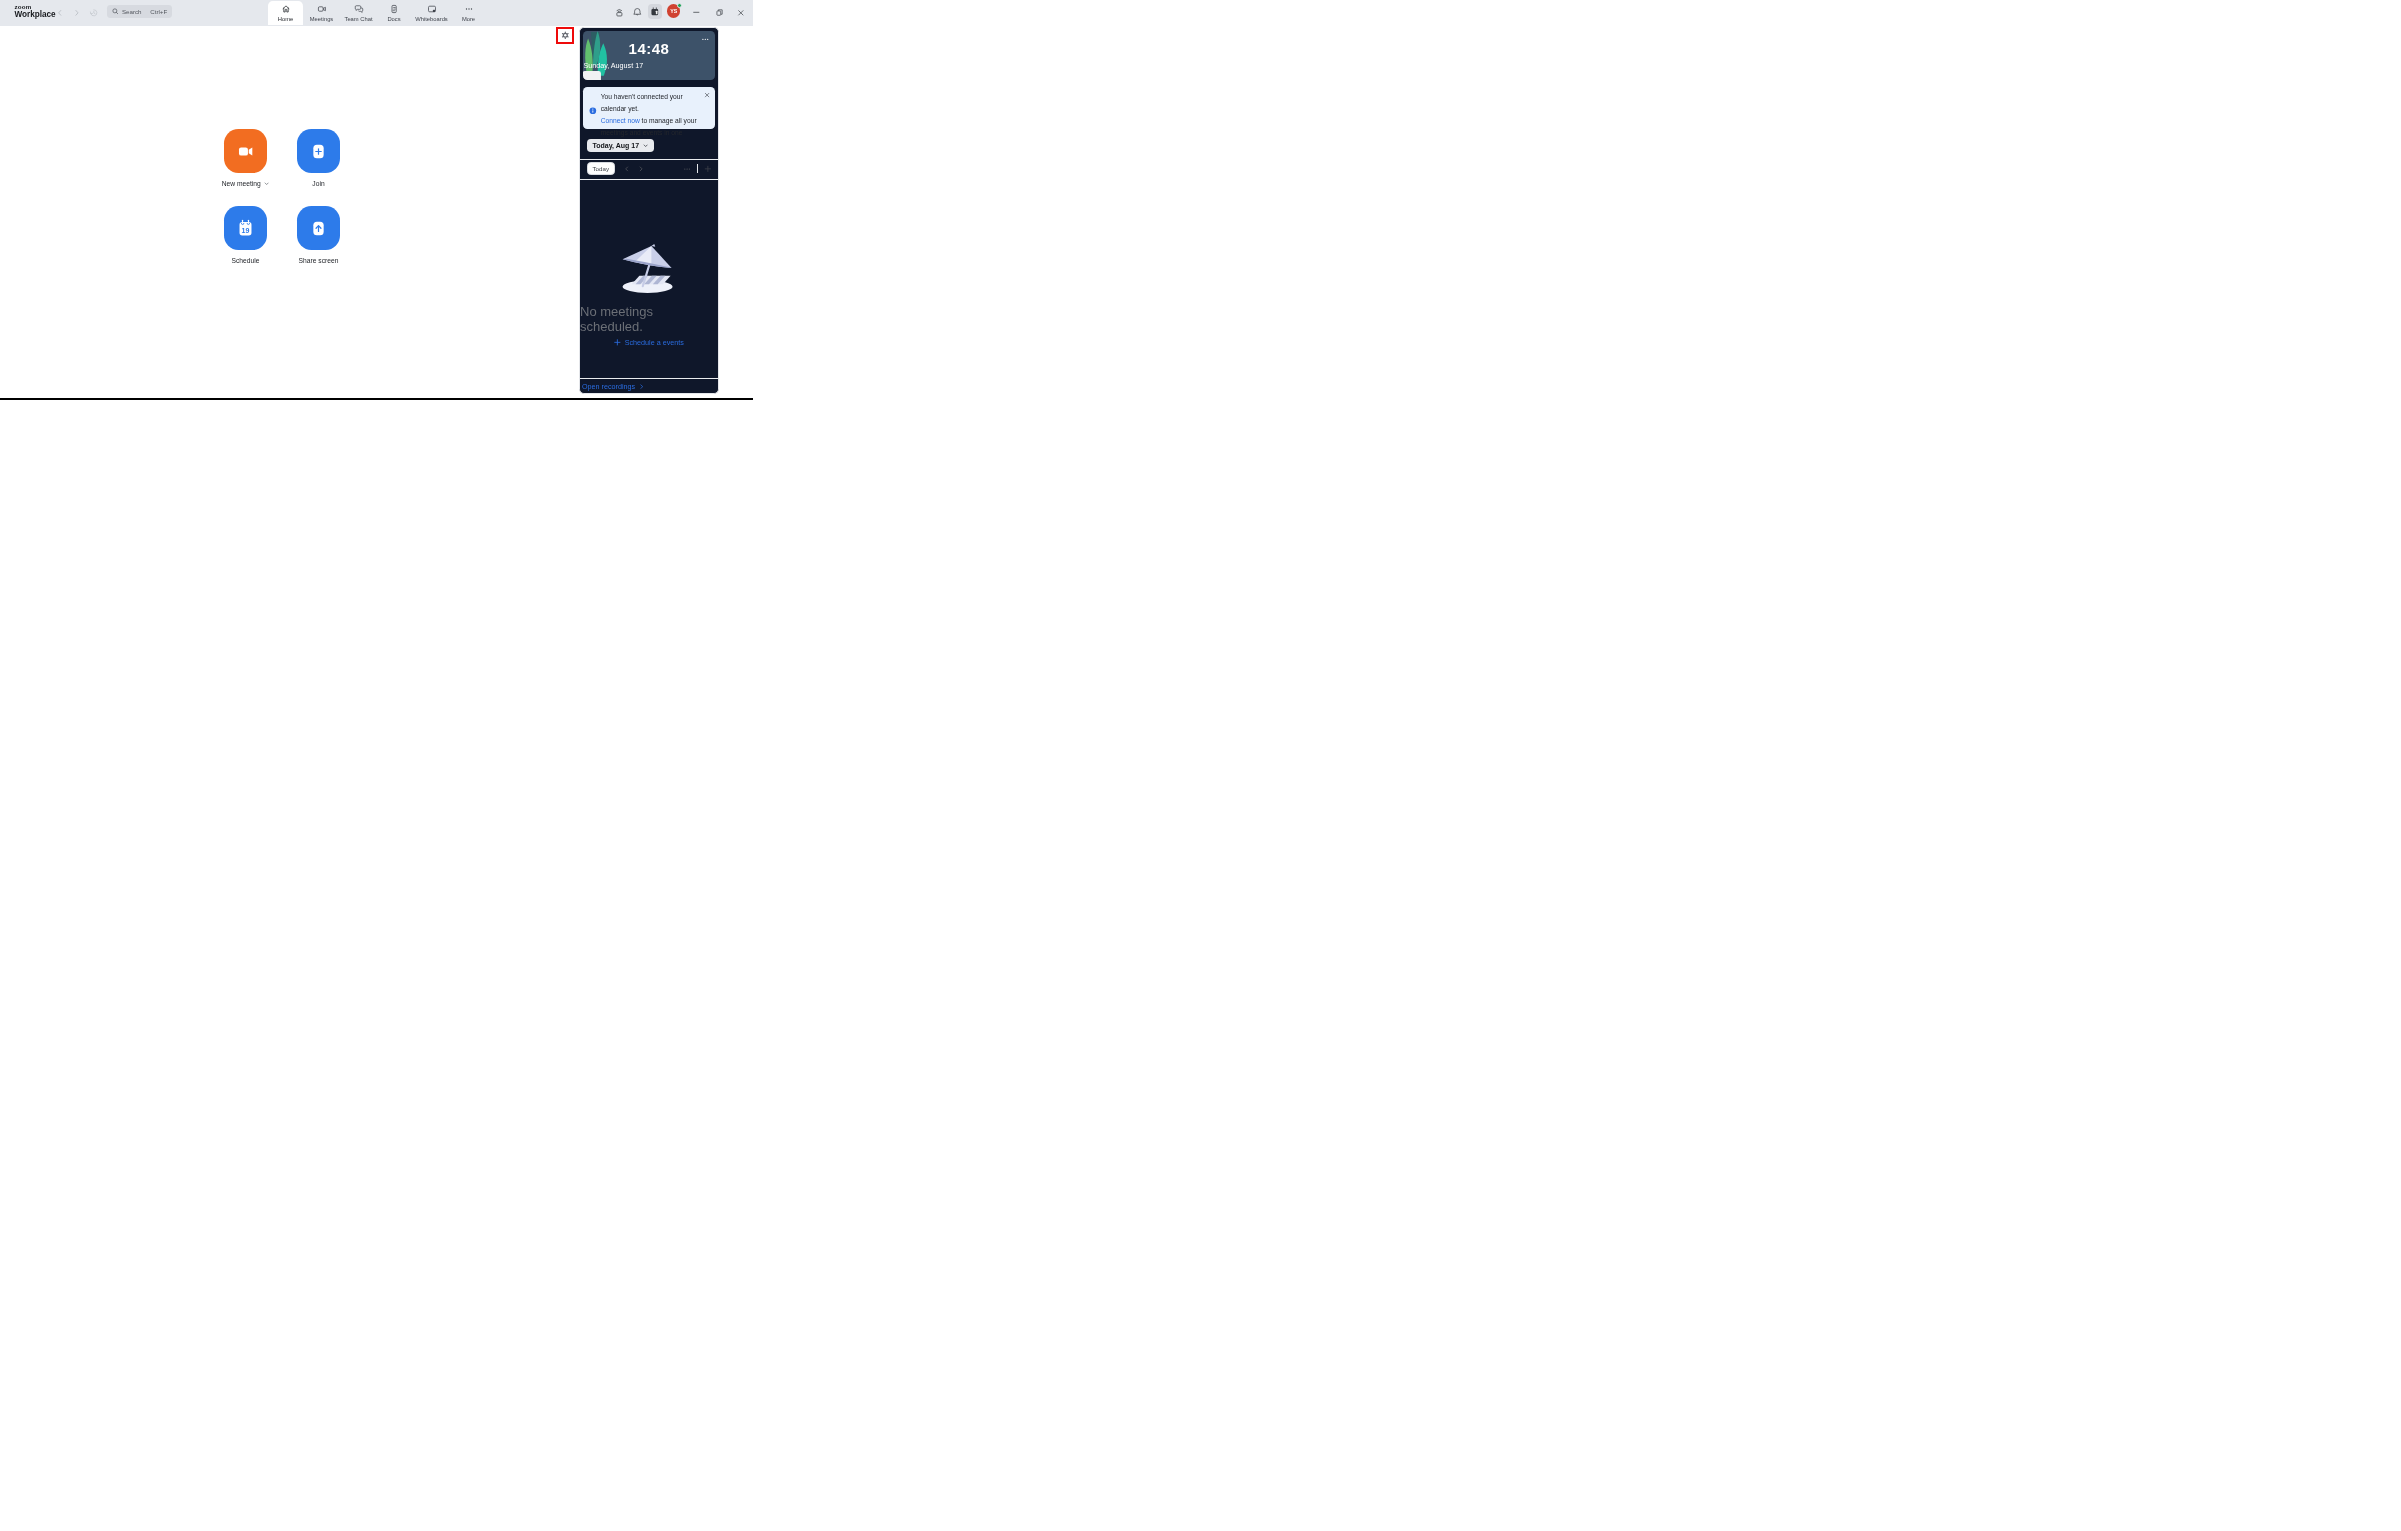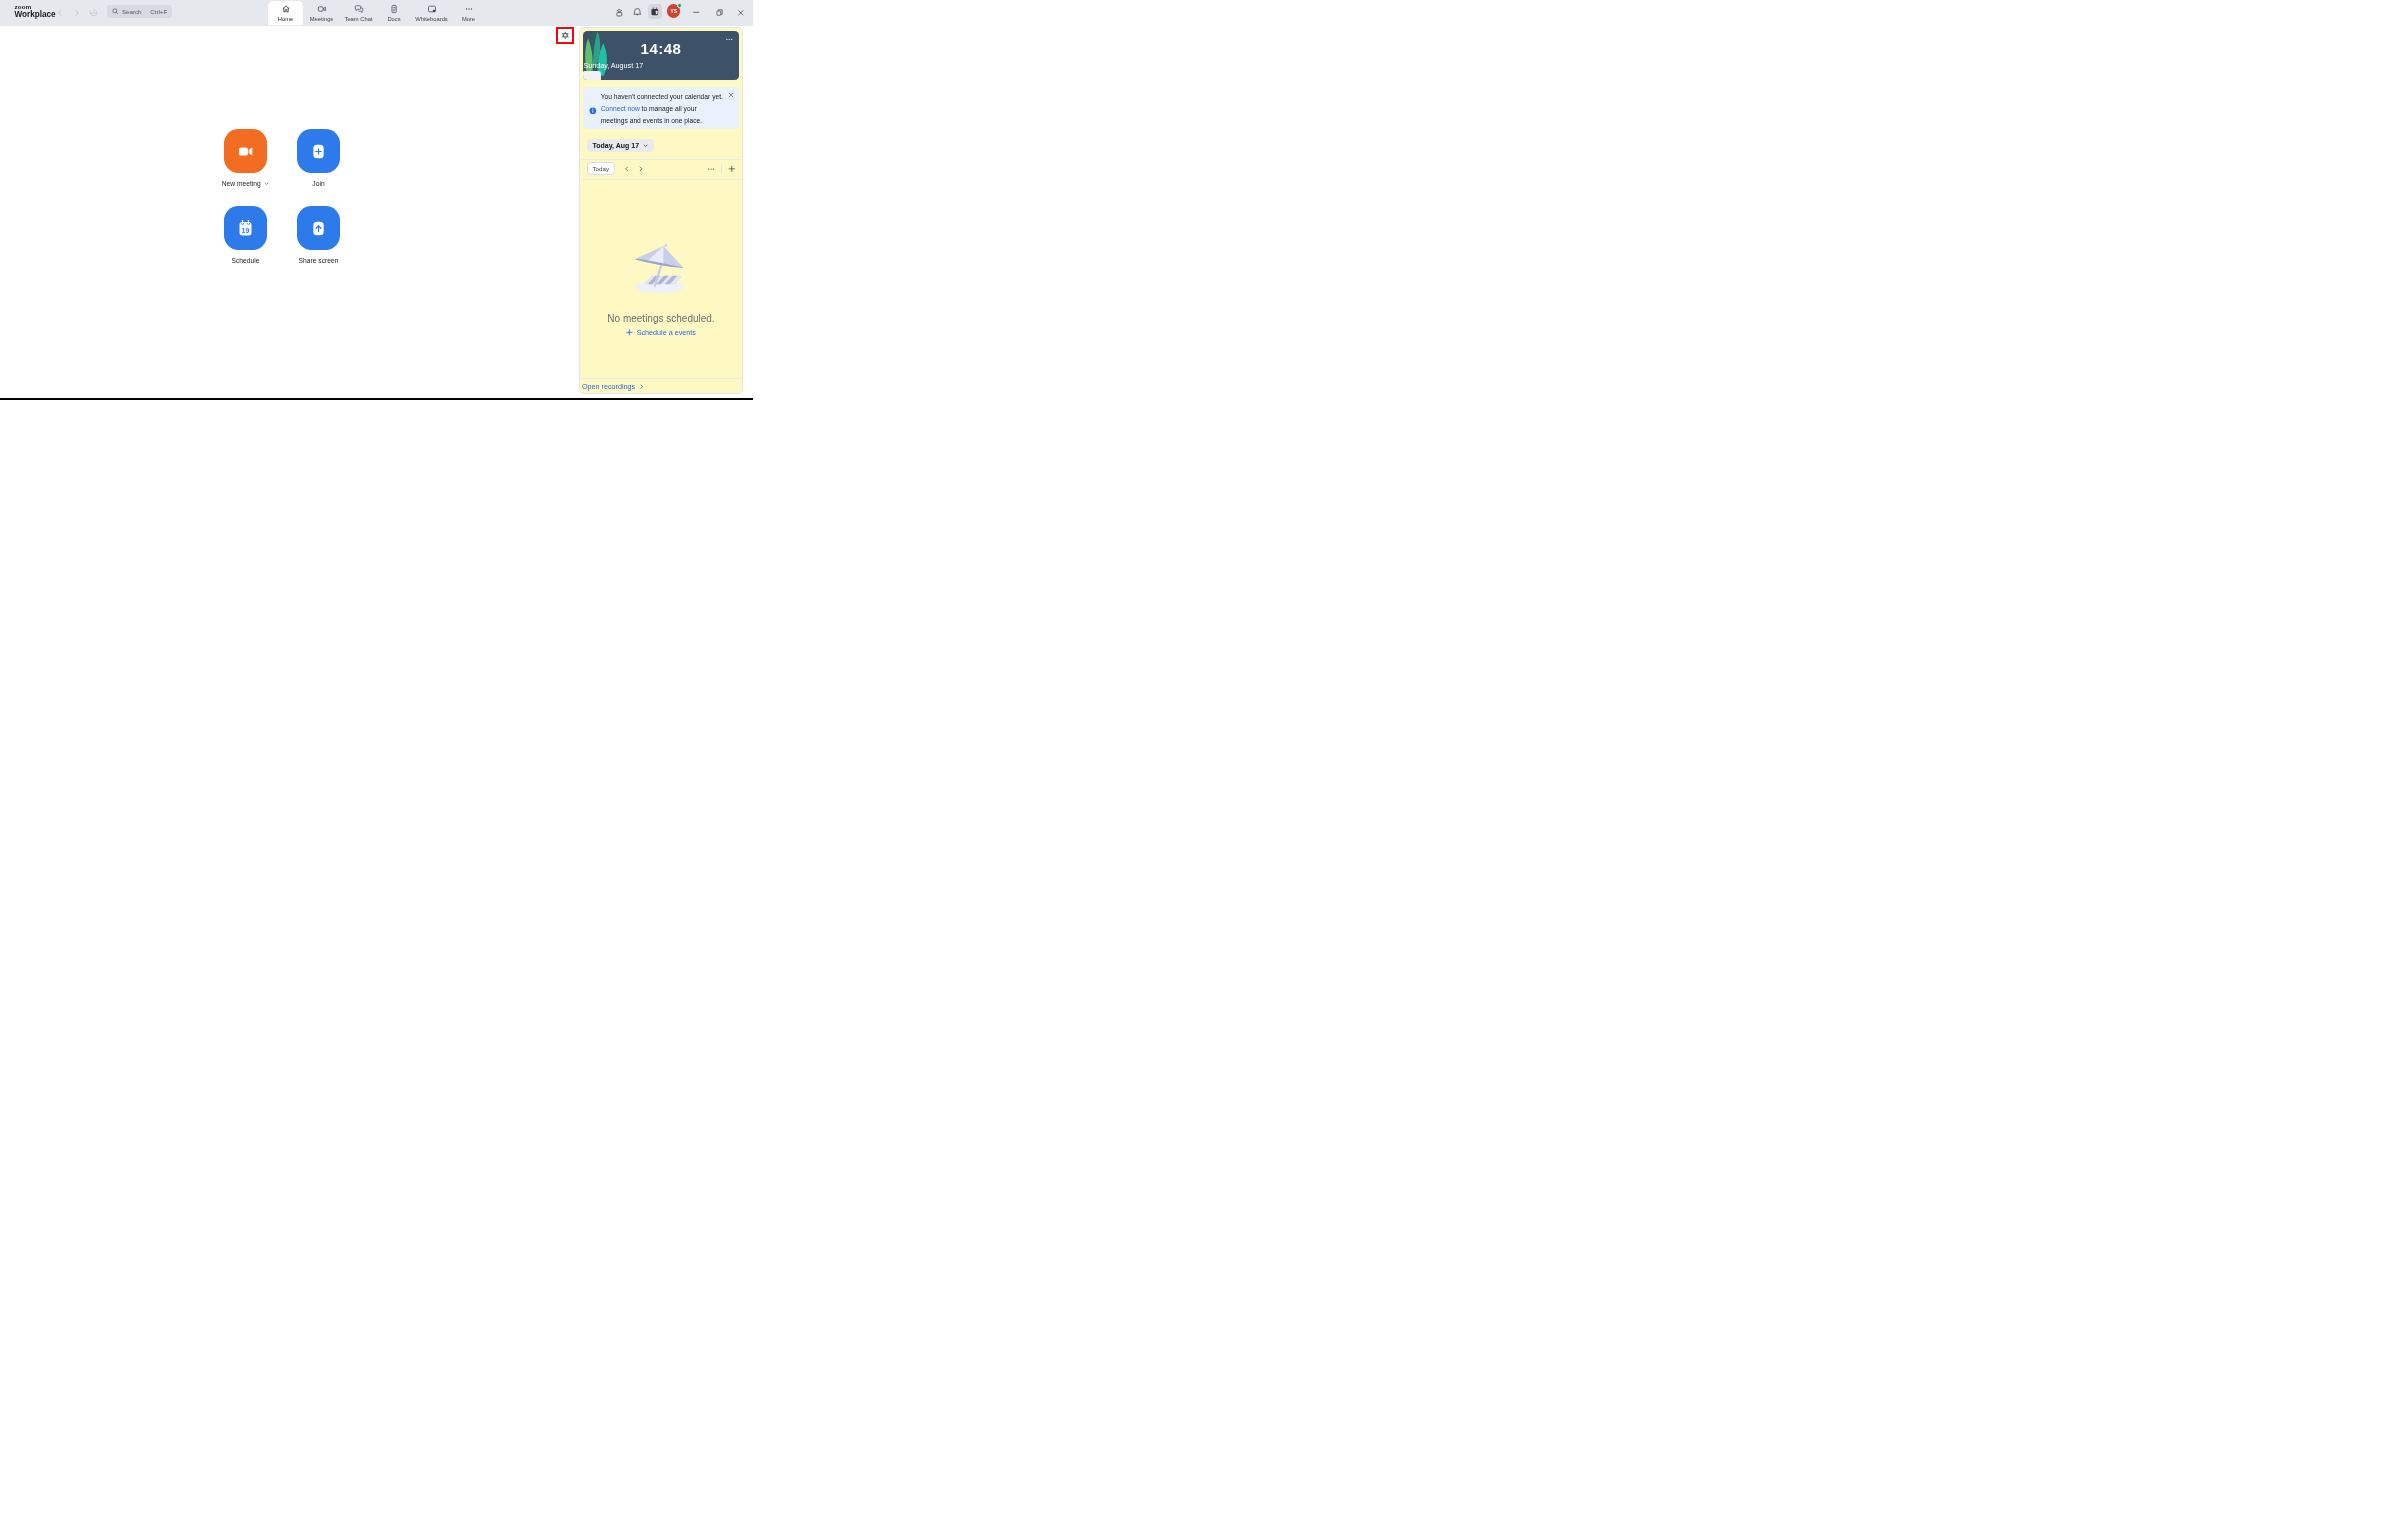--- a/index.html
+++ b/index.html
@@ -40,21 +40,21 @@
   
   .actions{position:absolute;left:209px;top:129px;width:145px;display:grid;grid-template-columns:73px 73px;row-gap:19.7px}
   .action{display:flex;flex-direction:column;align-items:center}
   .action .tile{width:43px;height:44px;border-radius:14.4px;border:none;display:flex;align-items:center;justify-content:center;cursor:pointer}
   .tile.orange{background:#f26d21}
   .tile.blue{background:#2d7bea}
   .action .lbl{margin-top:6.7px;font-size:6.7px;color:#23262b;display:flex;align-items:center}
   .action .lbl .chev{margin-left:3.4px;color:#5a5e64;display:flex;background:none;border:none}
 
   
-  .panel{position:absolute;left:579px;top:27px;width:164px;height:367px;background:#fef9c3;border:0.5px solid #e4e6ea;border-radius:4.8px}
+  .panel{position:absolute;left:579px;top:27px;width:140px;height:367px;background:#0f172a;border:0.5px solid #e4e6ea;border-radius:4.8px}
   .timecard{position:absolute;left:3.4px;top:3.4px;right:3.4px;height:49px;background:#3d5269;border-radius:4.3px;overflow:hidden;color:#fff}
   .timecard .plant{position:absolute;left:0;top:0}
   .timecard .menu{position:absolute;right:4.8px;top:3.8px;color:#fff;background:none;border:none;display:flex}
   .timecard .time{position:absolute;top:8.6px;left:0;right:0;text-align:center;font-size:15px;font-weight:700;letter-spacing:0.5px}
   .timecard .date{position:absolute;top:30px;left:0;right:0;text-align:left;font-size:7.2px}
 
   .notice{position:absolute;left:3.4px;right:3.4px;top:59px;height:42px;background:#e8f1fc;border-radius:4.3px;font-size:6.7px;line-height:12px;color:#23262c}
   .notice .body{position:absolute;left:17.3px;right:13.4px;top:4.3px}
   .notice .link{color:#2a6cdf;text-decoration:none;cursor:pointer}
   .notice .info{position:absolute;left:5.8px;top:19.7px}
@@ -65,21 +65,21 @@
   .hr1{top:131px}.hr2{top:151px}.hr3{top:350px}
 
   .ptoolbar{position:absolute;left:6.7px;right:6.7px;top:134px;height:13.4px;display:flex;align-items:center}
   .todaybtn{padding:1.9px 4.8px;border:0.5px solid #d8dbe0;border-radius:3.8px;font-size:6.2px;color:#3e4248;background:#fff}
   .arrowbtn{background:none;border:none;color:#53565c;display:flex;align-items:center}
   .prev{margin-left:9.6px}.next{margin-left:7.7px}
   .ptoolbar .right{margin-left:auto;display:flex;align-items:center}
   .vsep{width:0.5px;height:8.6px;background:#e4e6ea;margin:0 5.8px}
 
   .empty{position:absolute;left:0;right:0;top:212px;display:flex;flex-direction:column;align-items:center}
-  .empty .msg{margin-top:19px;font-size:10px;color:#6b6f76}
+  .empty .msg{margin-top:10px;font-size:13px;color:#6b6f76}
   .empty .cta{margin-top:4.3px;display:flex;align-items:center;gap:3.8px;color:#2a6cdf;font-size:7.2px;background:none;border:none;cursor:pointer}
 
   .pfooter{position:absolute;left:2px;top:354px;display:flex;align-items:center;gap:4.3px;color:#2a6cdf;font-size:7.2px;background:none;border:none;cursor:pointer}
 
   .screen-edge{position:absolute;left:0;right:0;bottom:0;height:1.9px;background:#000}
 </style>
 </head>
 <body>
 
 <div class="header">

